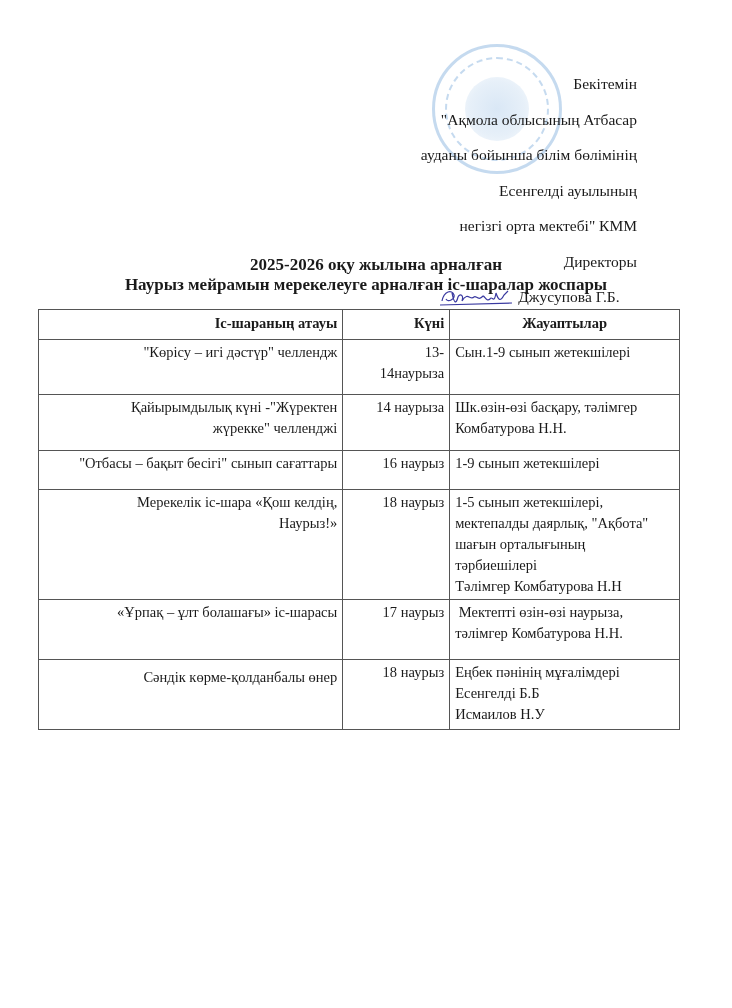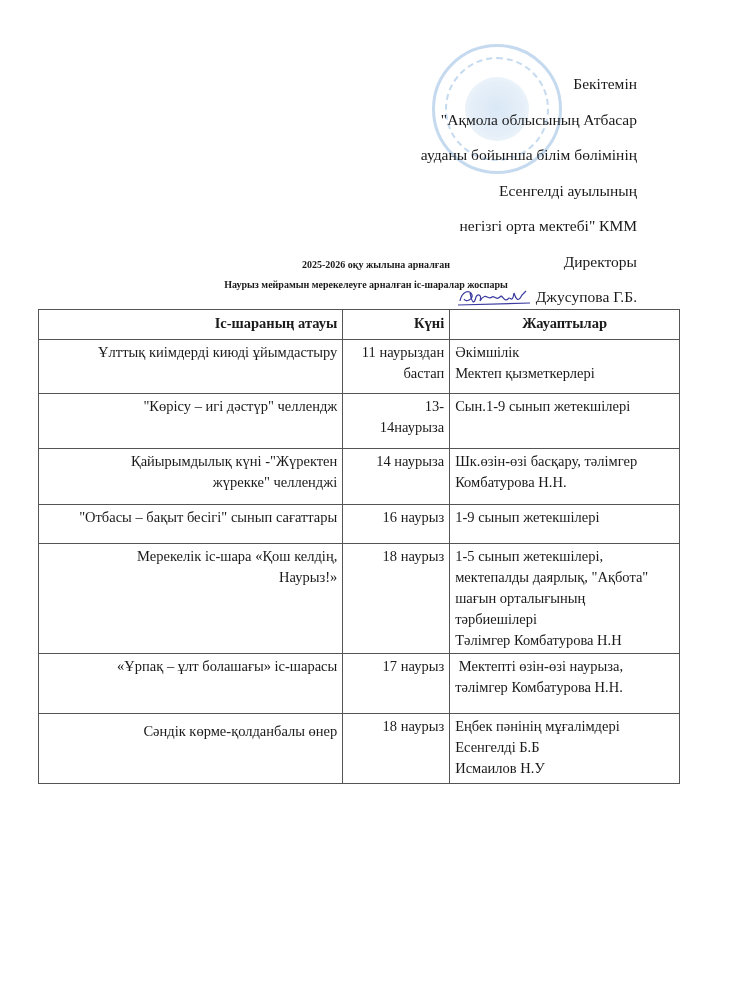--- a/index.html
+++ b/index.html
@@ -20,29 +20,29 @@
     }
     .stamp::after {
       content: ""; position: absolute; left: 30px; top: 30px; right: 30px; bottom: 30px;
       border-radius: 50%; background: radial-gradient(circle, rgba(120,170,220,0.28) 0%, rgba(120,170,220,0.18) 60%, rgba(120,170,220,0.05) 100%);
     }
     .approval {
       position: absolute; right: 95px; top: 58px;
       text-align: right; font-size: 15.5px; line-height: 19.5px;
     }
     .approval div { white-space: nowrap; margin-top: 16px; }
-    .sig-line { display: flex; justify-content: flex-end; align-items: center; }
+    .sig-line { display: flex; justify-content: center; align-items: center; }
     .signature {
       display: inline-block; width: 78px; height: 20px; margin-right: 2px;
       position: relative;
     }
     .signature svg { position: absolute; left: 0; top: -2px; }
     .title {
       position: absolute; left: 0; width: 732px; top: 255px;
-      text-align: center; font-weight: bold; font-size: 10px; line-height: 20px;
+      text-align: center; font-weight: bold; font-size: 17px; line-height: 20px;
     }
     .title .l1 { padding-left: 20px; }
     table.plan {
       position: absolute; left: 38px; top: 309px; width: 642px;
       border-collapse: collapse; font-size: 14.5px; line-height: 21px;
     }
     table.plan td, table.plan th {
       border: 1px solid #555; vertical-align: top; padding: 2px 5px 2px 5px;
     }
     table.plan th { font-weight: bold; height: 27px; vertical-align: middle; padding-top: 0; padding-bottom: 2px; }
@@ -88,33 +88,20 @@
 
 <table class="plan">
   <thead>
     <tr>
       <th class="c1">Іс-шараның атауы</th>
       <th class="c2">Күні</th>
       <th class="c3">Жауаптылар</th>
     </tr>
   </thead>
   <tbody>
-    <tr class="r1">
-      <td class="c1">
-          <span class="line">Ұлттық киімдерді киюді ұйымдастыру</span>
-        </td>
-      <td class="c2">
-          <span class="line">11 наурыздан</span>
-          <span class="line">бастап</span>
-        </td>
-      <td class="c3">
-          <span class="line">Әкімшілік</span>
-          <span class="line">Мектеп қызметкерлері</span>
-        </td>
-    </tr>
     <tr class="r2">
       <td class="c1">
           <span class="line">"Көрісу – игі дәстүр" челлендж</span>
         </td>
       <td class="c2">
           <span class="line">13-</span>
           <span class="line">14наурыза</span>
         </td>
       <td class="c3">
           <span class="line">Сын.1-9 сынып жетекшілері</span>

